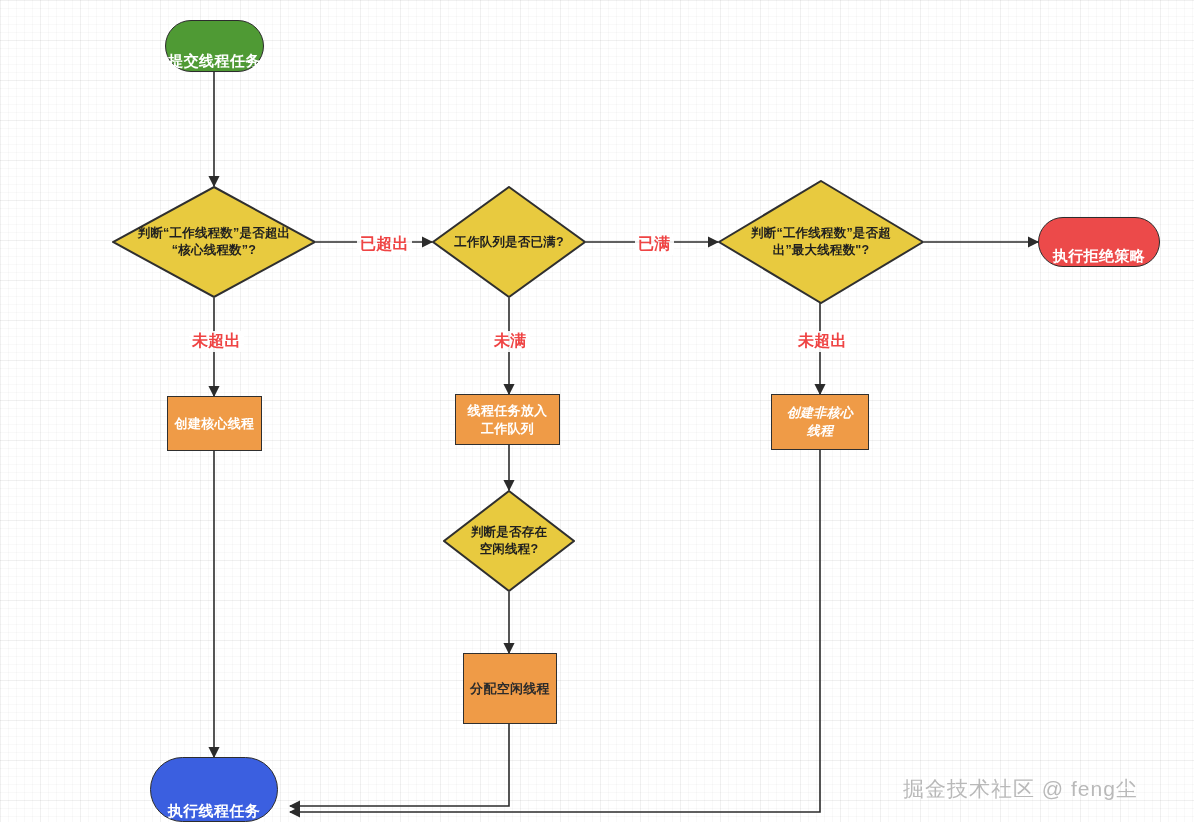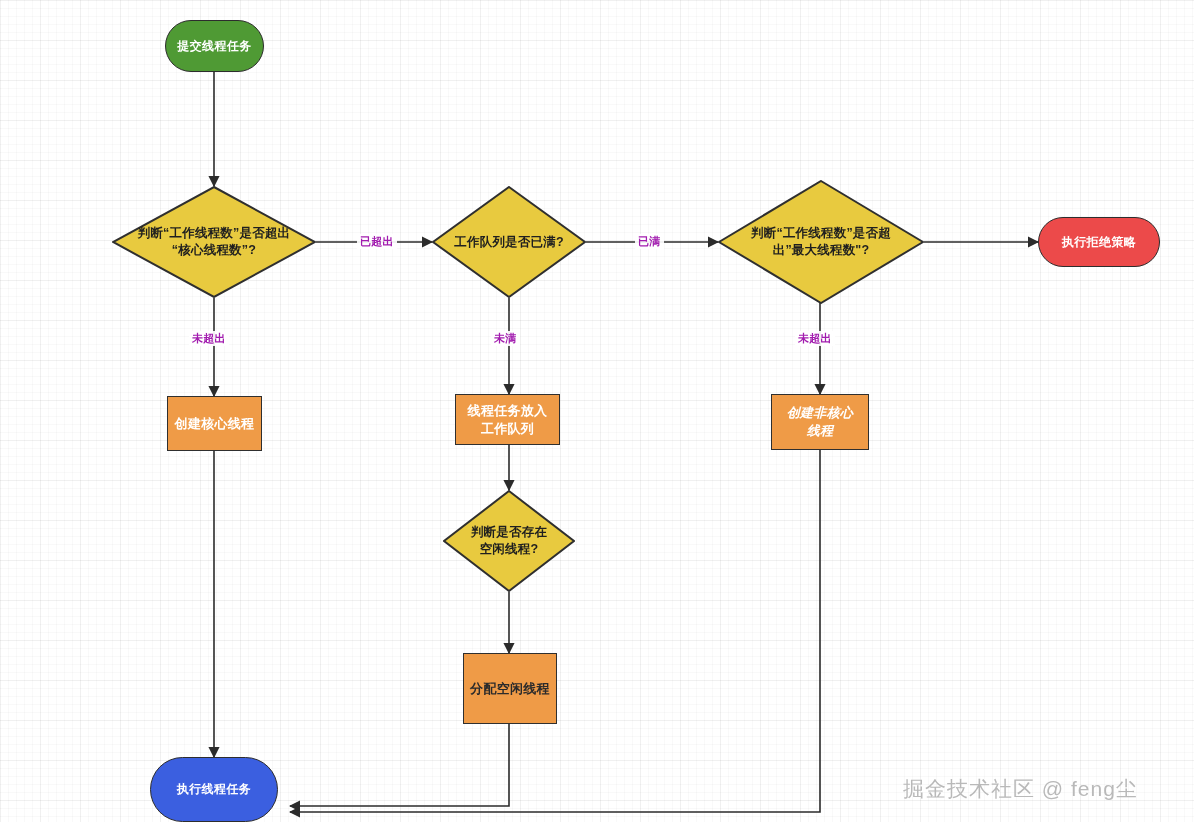--- a/index.html
+++ b/index.html
@@ -41,22 +41,23 @@
     justify-content: center;
     text-align: center;
     line-height: 1.35;
   }
   
   .terminal {
     border: 1.6px solid #2f2f2f;
     border-radius: 34px;
     color: #ffffff;
     font-weight: bold;
-    font-size: 12px;
+    font-size: 15px;
     letter-spacing: 0.4px;
+    align-items: flex-end;
   }
   .terminal.start { background: #4f9a34; border-color: #2d2d2d; }
   .terminal.reject { background: #ec4a4a; border-color: #2d2d2d; }
   .terminal.execute { background: #3b5fe0; border-color: #2d2d2d; border-radius: 38px; }
   
   .process {
     background: #ef9b47;
     border: 1.6px solid #2f2f2f;
     color: #ffffff;
     font-weight: bold;
@@ -81,22 +82,22 @@
     color: #1f1f1f;
     font-weight: bold;
     font-size: 12.5px;
     padding: 0 6px;
     white-space: pre-line;
     letter-spacing: 0.2px;
   }
   
   .edge-label {
     position: absolute;
-    color: #a21caf;
-    font-size: 11px;
+    color: #ef4444;
+    font-size: 16px;
     font-weight: bold;
     background: rgba(255,255,255,0.92);
     padding: 0 3px;
     white-space: nowrap;
     letter-spacing: 0.3px;
   }
   .watermark {
     position: absolute;
     color: #b9b9b9;
     font-size: 21px;

